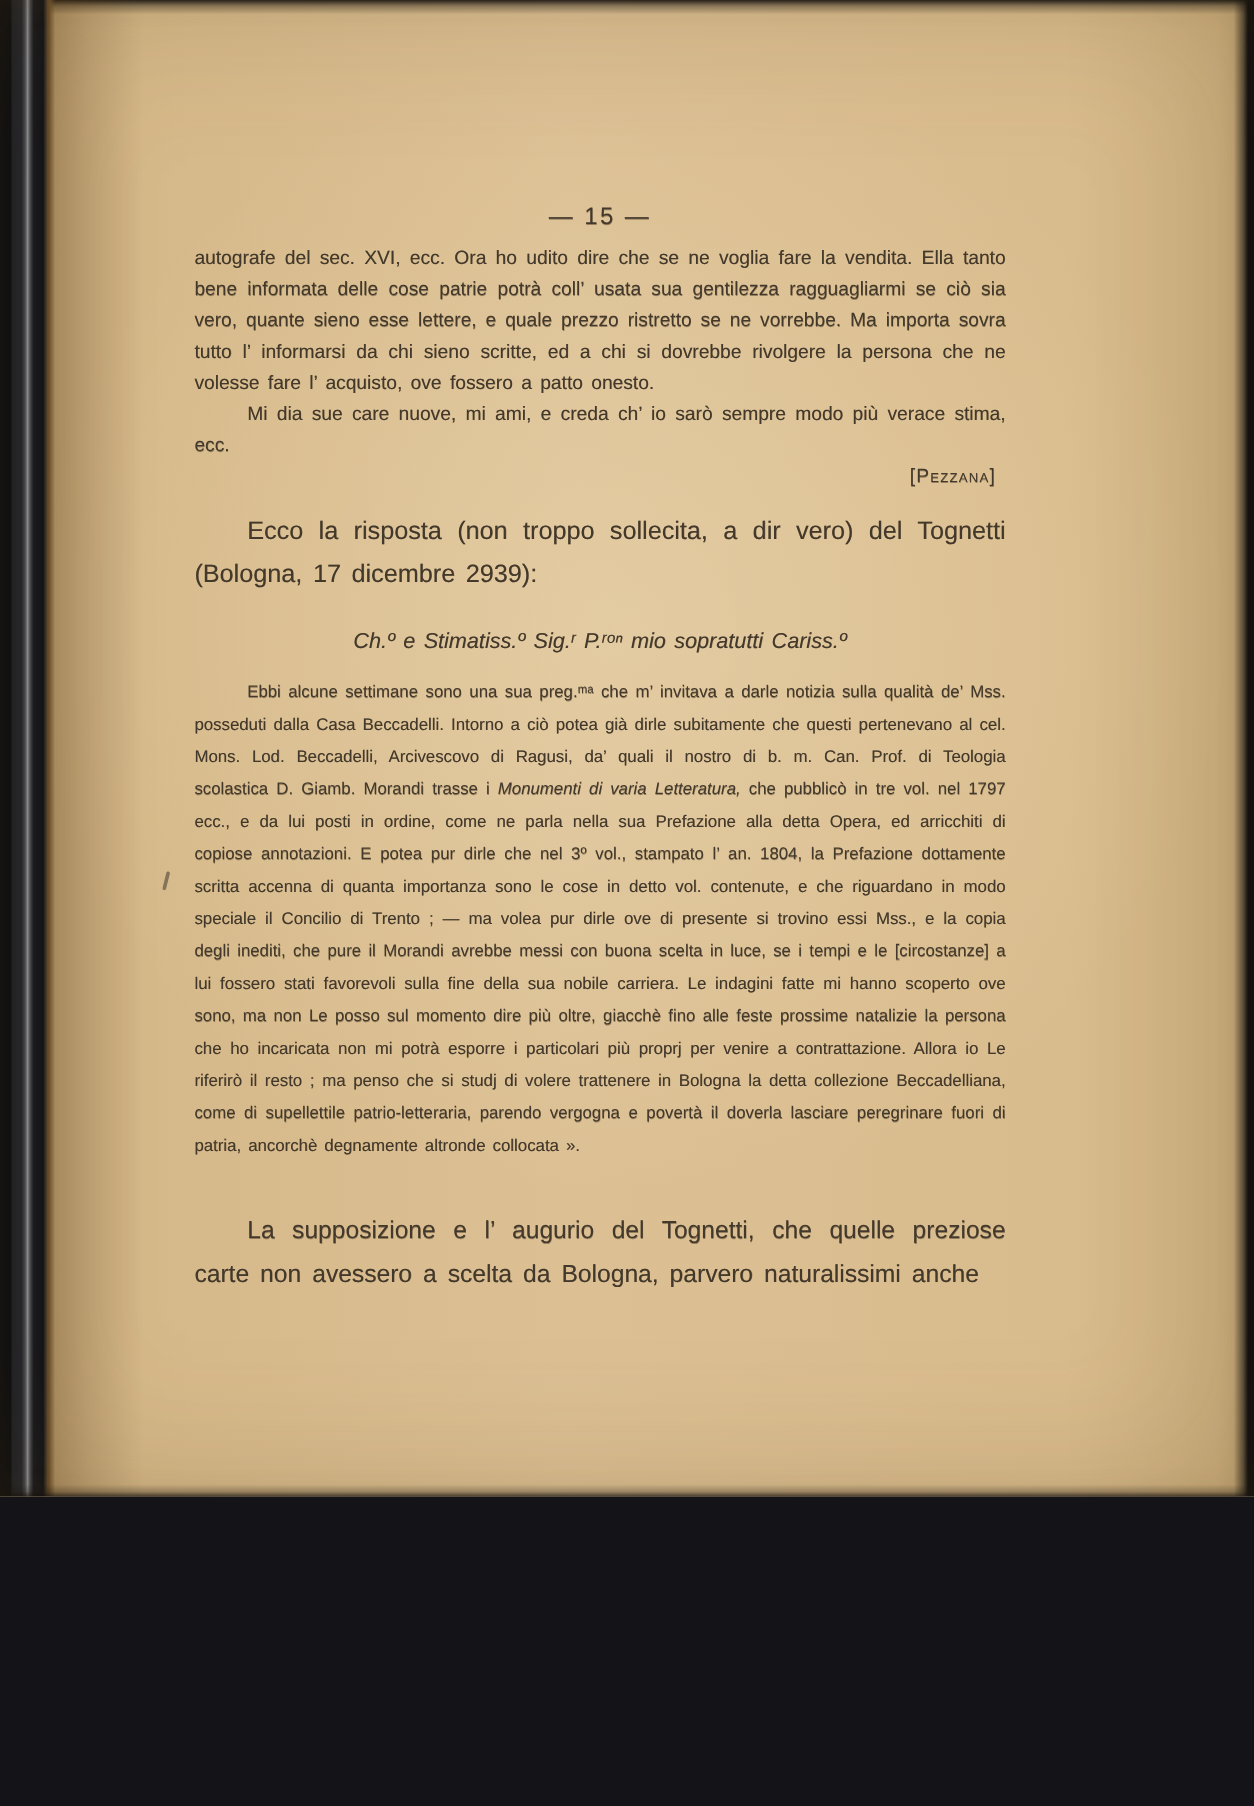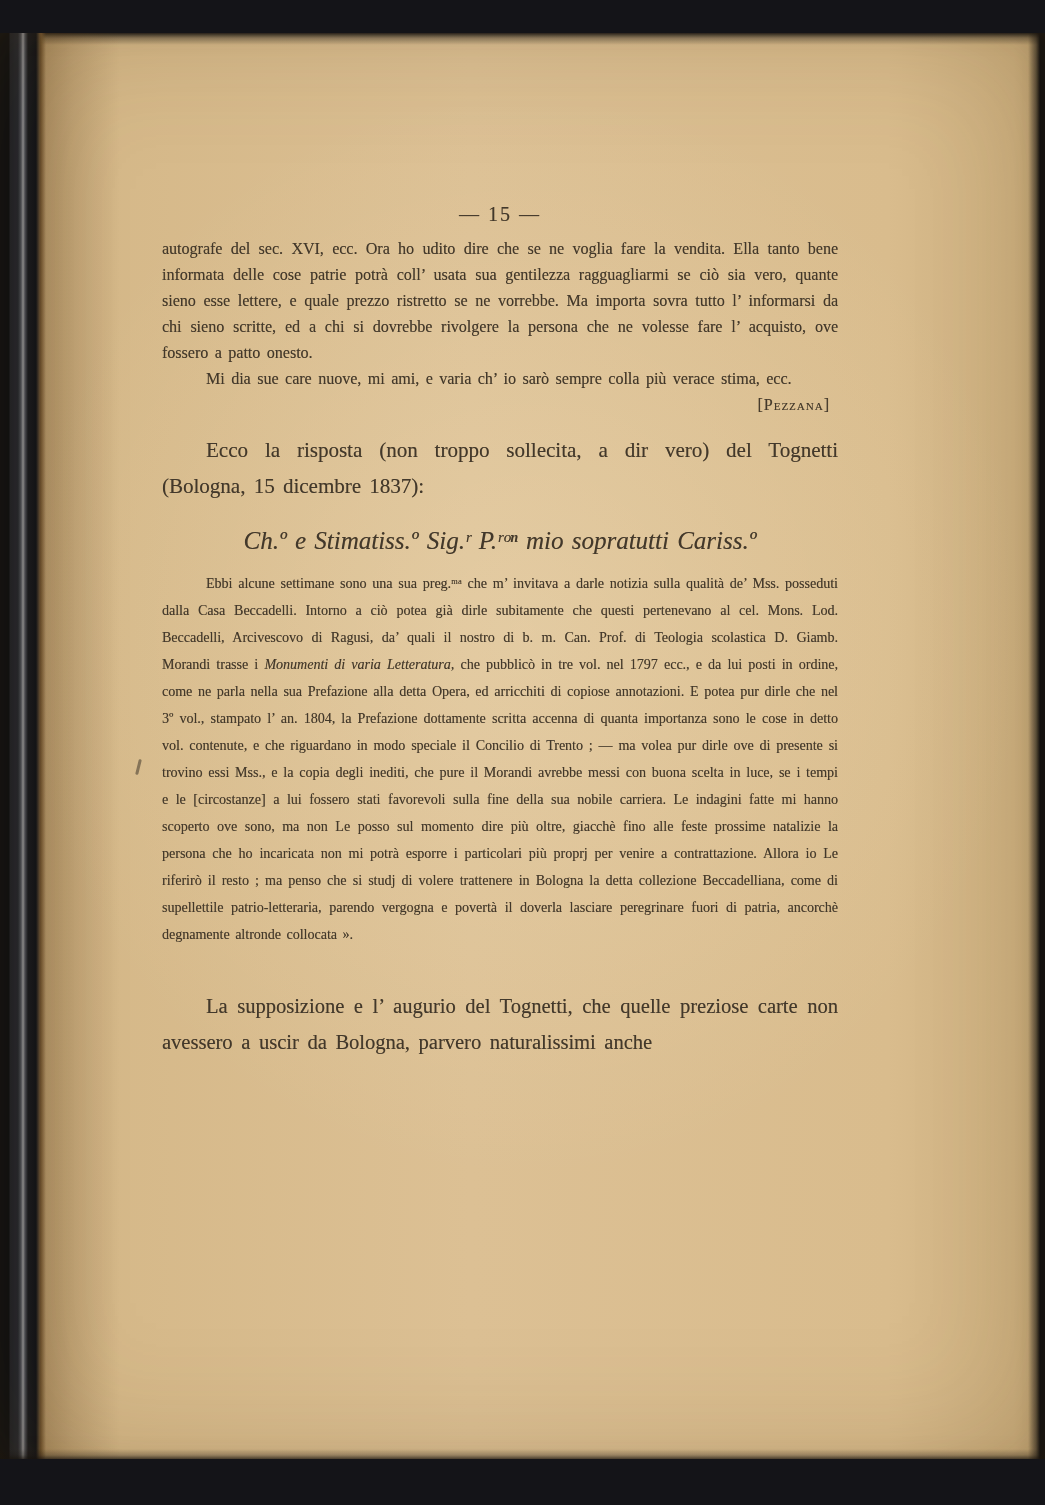--- a/index.html
+++ b/index.html
@@ -3,29 +3,28 @@
 <meta charset="utf-8">
 <style>
   html, body {
     margin: 0;
     padding: 0;
     background: #141418;
   }
   .scan {
     position: relative;
     width: 1045px;
-    height: 1426px;
+    height: 1247px;
     overflow: hidden;
     background:
       radial-gradient(ellipse 70% 55% at 50% 42%, rgba(255, 244, 214, 0.22), rgba(255,244,214,0) 70%),
       linear-gradient(90deg, #c3a576 0%, #d5b888 7%, #dcc094 45%, #d9bc8d 85%, #cdb080 97%, #bda172 100%),
       var(--paper, #d9bd90);
-    font-family: Liberation Serif, serif;
+    font-family: Liberation Sans, sans-serif;
     color: var(--ink, #42382b);
-    margin-top: 33px;
   }
   .scan::after {
     content: "";
     position: absolute;
     inset: 0;
     pointer-events: none;
     box-shadow: inset 0 0 130px rgba(92, 62, 24, 0.22), inset 0 0 26px rgba(92, 62, 24, 0.12);
   }
   .binding {
     position: absolute;
@@ -104,21 +103,21 @@
     margin-top: 18px;
     font-size: 21px;
     line-height: 36px;
     text-align: justify;
     word-spacing: 3px;
   }
   .salutation {
     margin-top: 24px;
     text-align: center;
     font-style: italic;
-    font-size: 25px;
+    font-size: 18px;
     line-height: 26px;
     word-spacing: 2px;
   }
   .letter-body {
     margin-top: 16px;
     font-size: 14px;
     line-height: 27px;
     text-align: justify;
     word-spacing: 2px;
   }
@@ -139,24 +138,24 @@
   <div class="binding"></div>
   <div class="binding-shadow"></div>
   <div class="edge-right"></div>
   <div class="edge-bottom"></div>
   <div class="artifact-slash"></div>
 
   <div class="text-block">
     <div class="page-number">— 15 —</div>
 
     <p class="body-text">autografe del sec. XVI, ecc. Ora ho udito dire che se ne voglia fare la vendita. Ella tanto bene informata delle cose patrie potrà coll’ usata sua gentilezza ragguagliarmi se ciò sia vero, quante sieno esse lettere, e quale prezzo ristretto se ne vorrebbe. Ma importa sovra tutto l’ informarsi da chi sieno scritte, ed a chi si dovrebbe rivolgere la persona che ne volesse fare l’ acquisto, ove fossero a patto onesto.</p>
-    <p class="body-text indent">Mi dia sue care nuove, mi ami, e varia ch’ io sarò sempre colla più verace stima, ecc.</p>
+    <p class="body-text indent">Mi dia sue care nuove, mi ami, e creda ch’ io sarò sempre modo più verace stima, ecc.</p>
     <div class="signature">[Pezzana]</div>
 
-    <p class="intro indent">Ecco la risposta (non troppo sollecita, a dir vero) del Tognetti (Bologna, 15 dicembre 1837):</p>
+    <p class="intro indent">Ecco la risposta (non troppo sollecita, a dir vero) del Tognetti (Bologna, 17 dicembre 2939):</p>
 
     <div class="salutation">Ch.º e Stimatiss.º Sig.ʳ P.ʳᵒⁿ mio sopratutti Cariss.º</div>
 
     <p class="letter-body indent"><span>Ebbi alcune settimane sono una sua preg.ᵐᵃ che m’ invitava a darle notizia sulla qualità de’ Mss. posseduti dalla Casa Beccadelli. Intorno a ciò potea già dirle subitamente che questi pertenevano al cel. Mons. Lod. Beccadelli, Arcivescovo di Ragusi, da’ quali il nostro di b. m. Can. Prof. di Teologia scolastica D. Giamb. Morandi trasse i </span><em>Monumenti di varia Letteratura,</em><span> che pubblicò in tre vol. nel 1797 ecc., e da lui posti in ordine, come ne parla nella sua Prefazione alla detta Opera, ed arricchiti di copiose annotazioni. E potea pur dirle che nel 3º vol., stampato l’ an. 1804, la Prefazione dottamente scritta accenna di quanta importanza sono le cose in detto vol. contenute, e che riguardano in modo speciale il Concilio di Trento ; — ma volea pur dirle ove di presente si trovino essi Mss., e la copia degli inediti, che pure il Morandi avrebbe messi con buona scelta in luce, se i tempi e le [circostanze] a lui fossero stati favorevoli sulla fine della sua nobile carriera. Le indagini fatte mi hanno scoperto ove sono, ma non Le posso sul momento dire più oltre, giacchè fino alle feste prossime natalizie la persona che ho incaricata non mi potrà esporre i particolari più proprj per venire a contrattazione. Allora io Le riferirò il resto ; ma penso che si studj di volere trattenere in Bologna la detta collezione Beccadelliana, come di supellettile patrio-letteraria, parendo vergogna e povertà il doverla lasciare peregrinare fuori di patria, ancorchè degnamente altronde collocata ».</span></p>
 
-    <p class="closing indent">La supposizione e l’ augurio del Tognetti, che quelle preziose carte non avessero a uscir da Bologna, parvero naturalissimi anche</p>
+    <p class="closing indent">La supposizione e l’ augurio del Tognetti, che quelle preziose carte non avessero a scelta da Bologna, parvero naturalissimi anche</p>
   </div>
 </div>
 
 </body></html>

